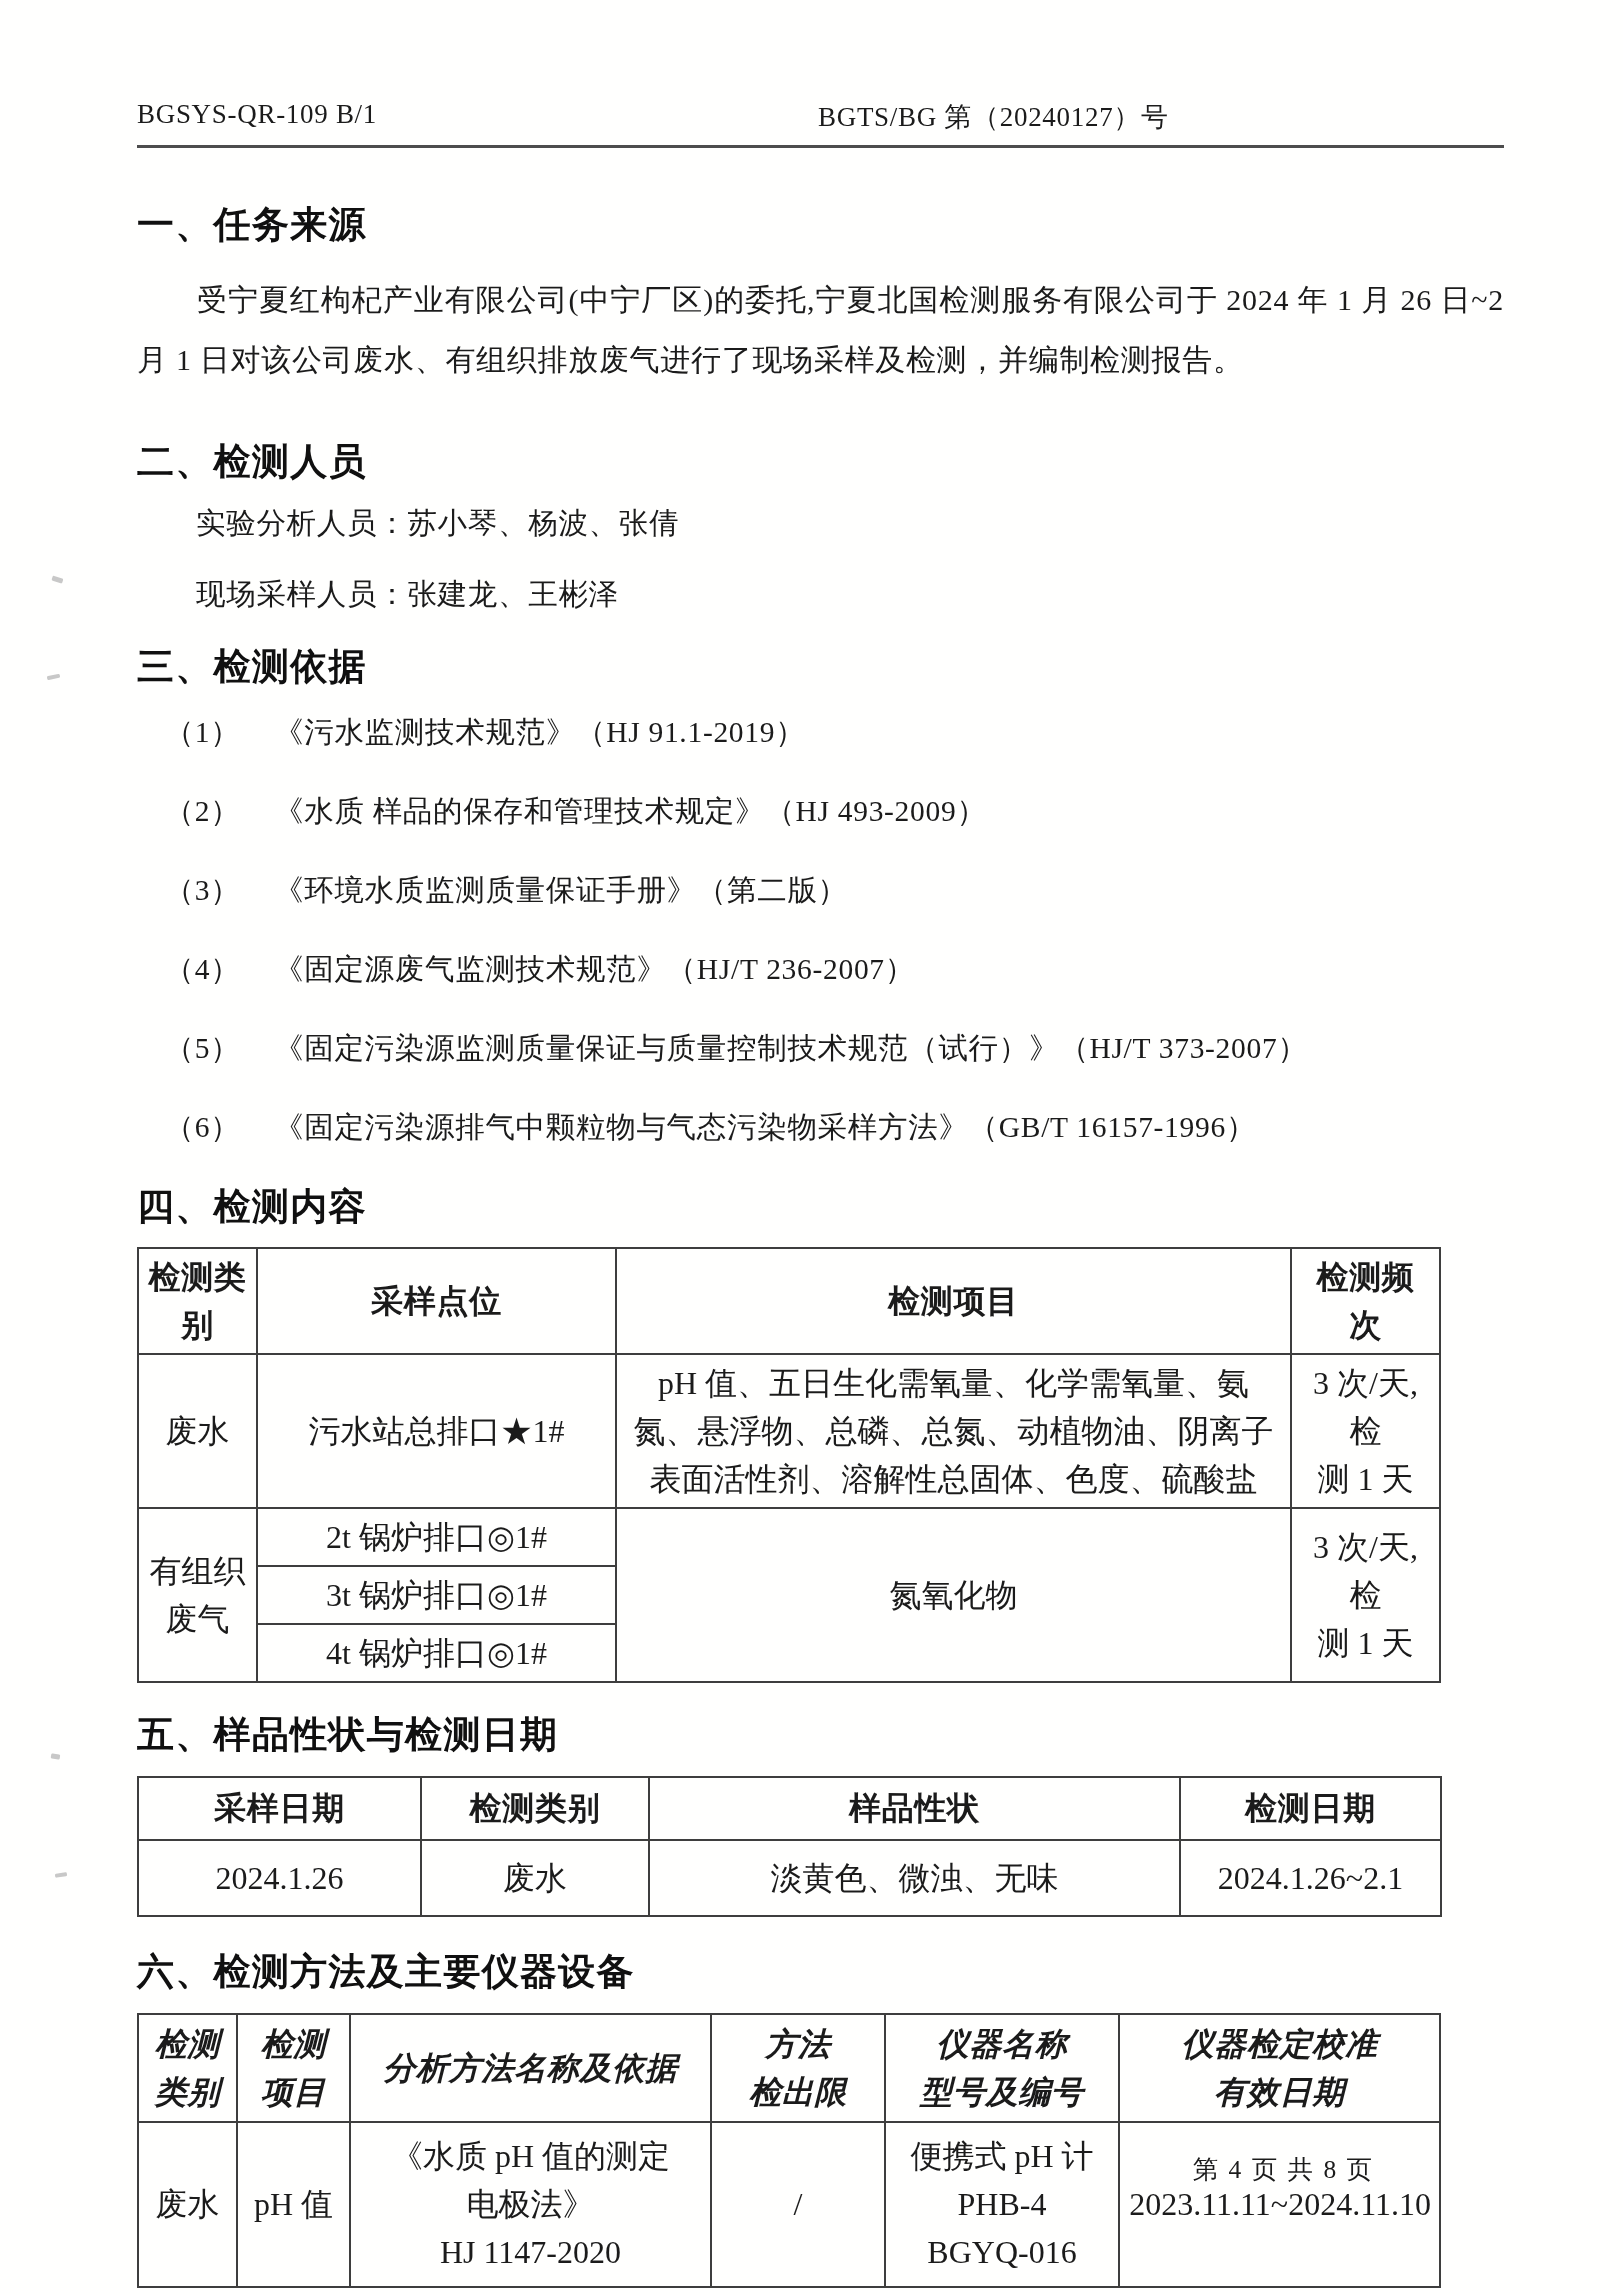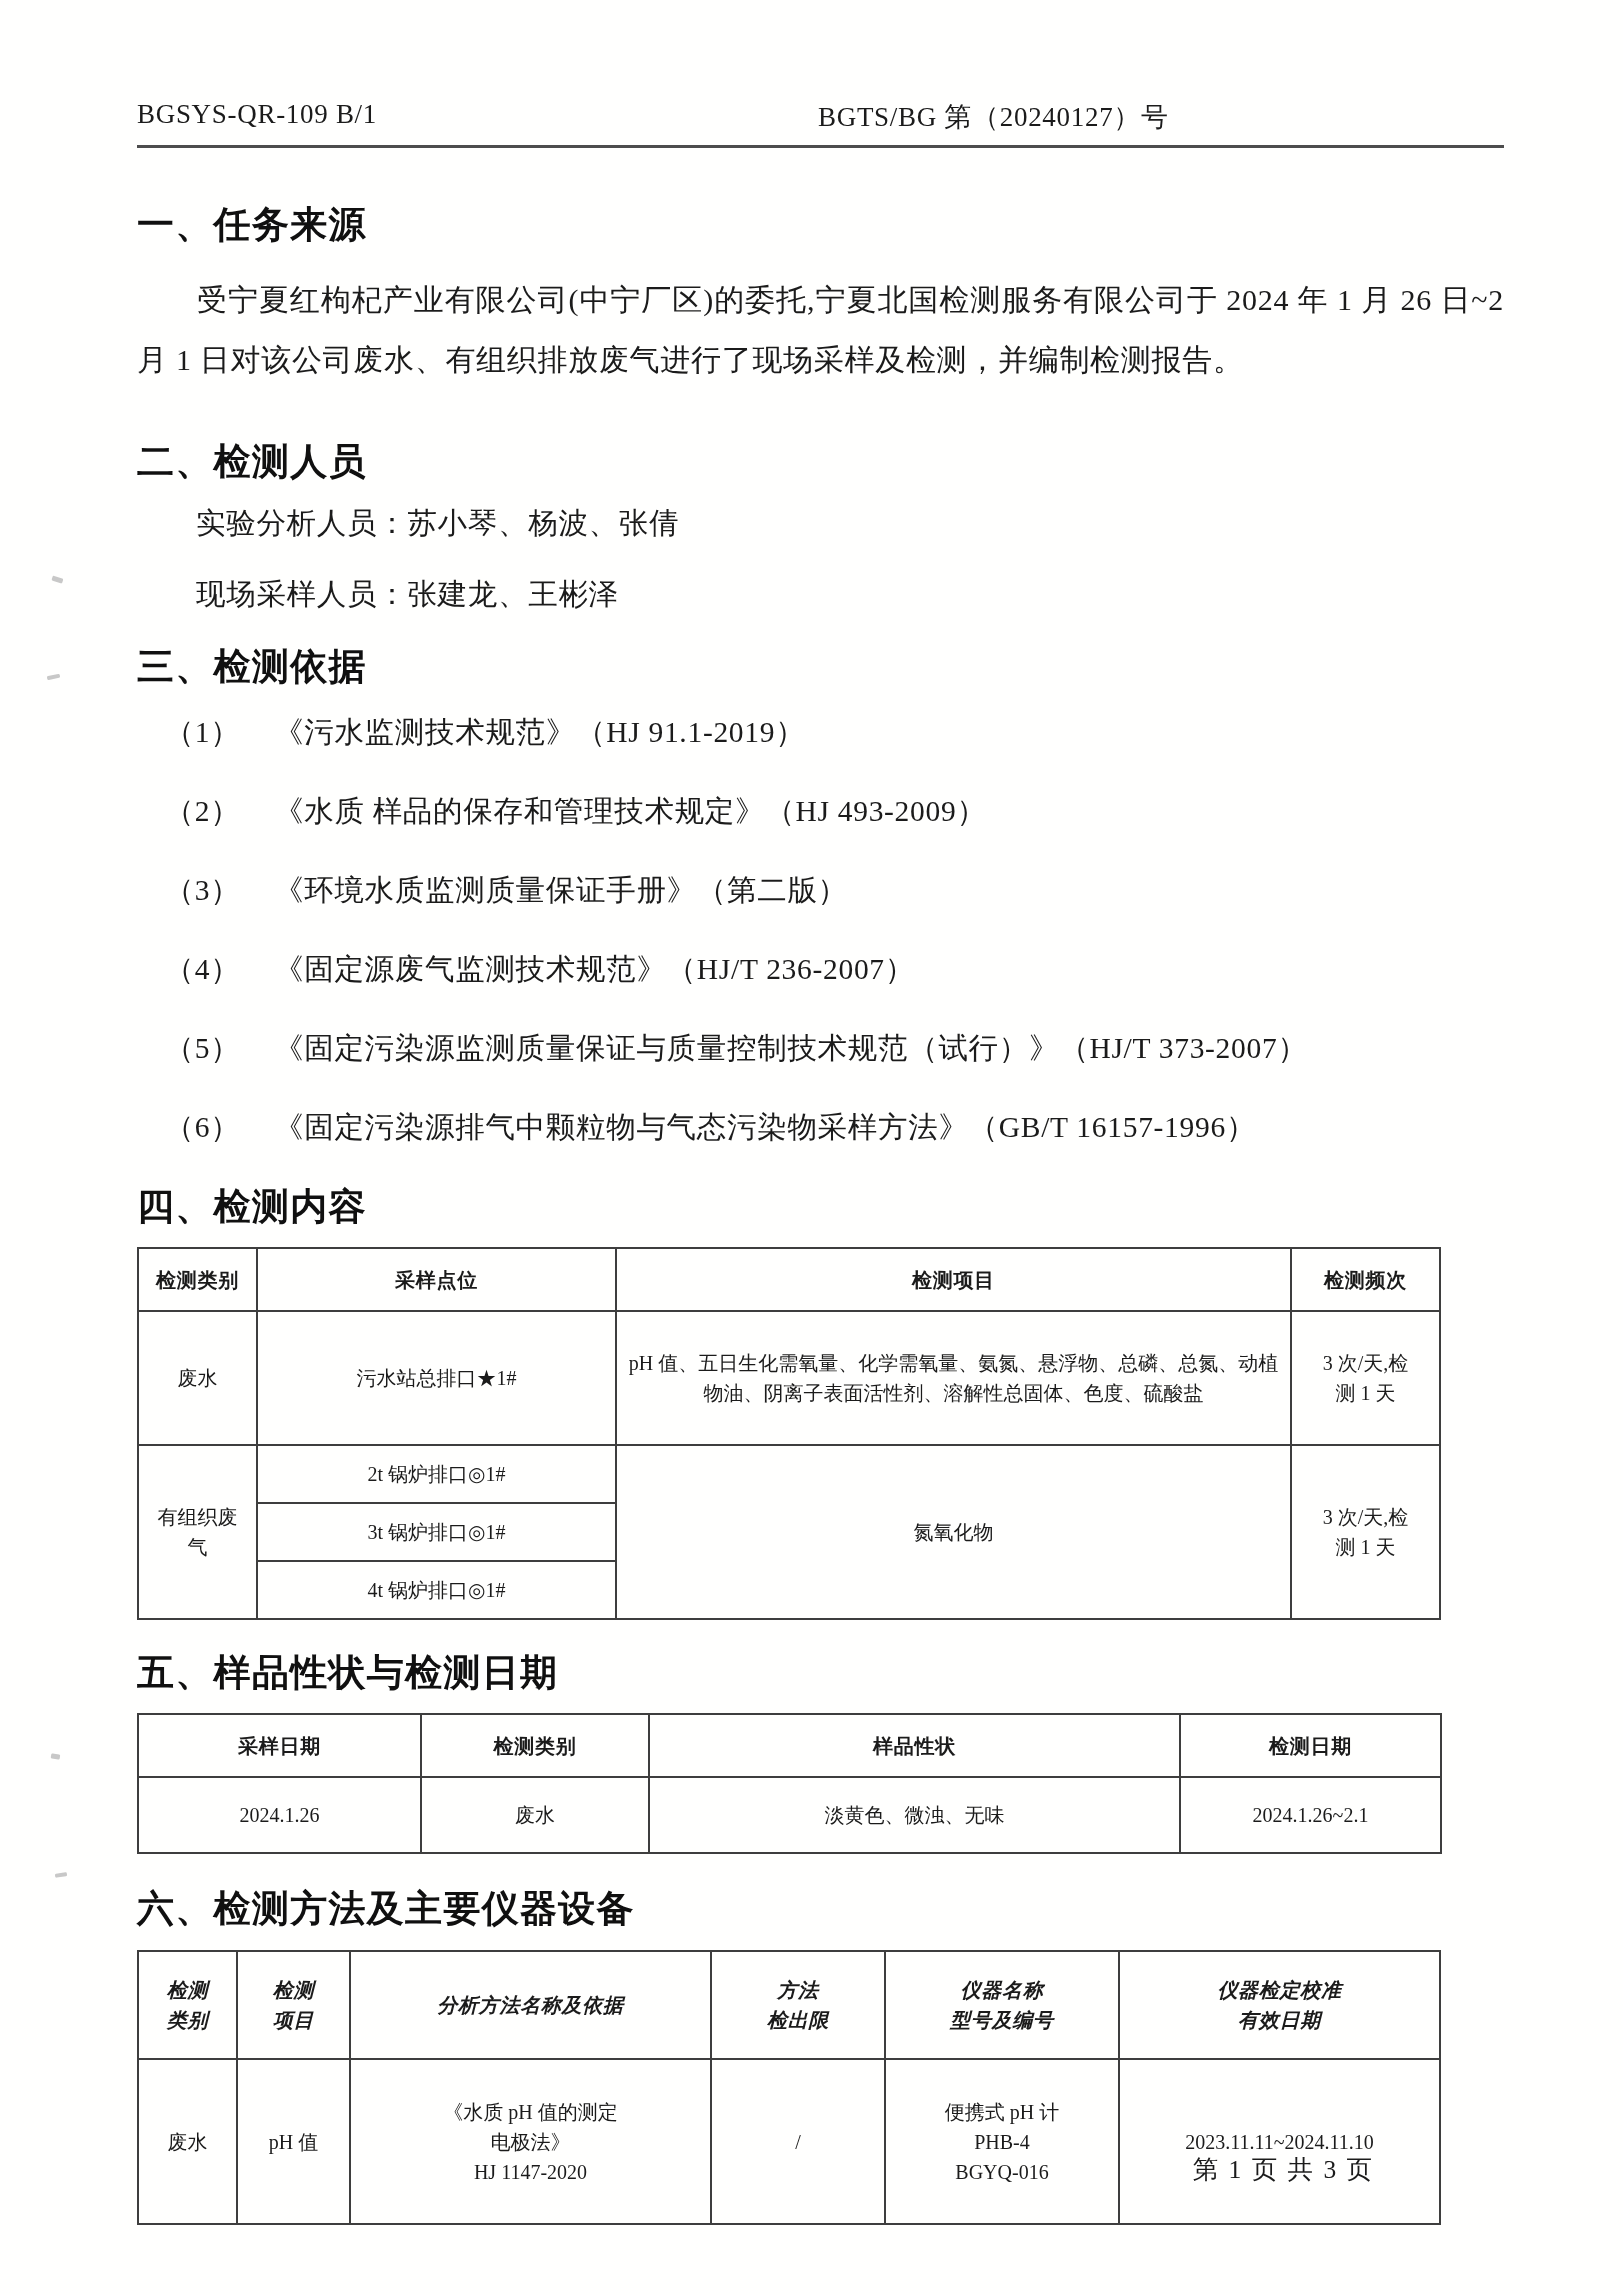--- a/index.html
+++ b/index.html
@@ -81,21 +81,21 @@
     flex: 0 0 auto;
   }
   .ref-text { flex: 1 1 auto; }
 
   
   .tbl {
     border-collapse: collapse;
     table-layout: fixed;
     width: 1303px;
     margin-top: 15.7px;
-    font-size: 20px;
+    font-size: 32px;
   }
   .tbl th, .tbl td {
     border: 2px solid #3e3e3e;
     text-align: center;
     vertical-align: middle;
     padding: 3.9px 9.2px;
     box-sizing: border-box;
     line-height: 1.5;
   }
   .tbl th {
@@ -286,16 +286,16 @@
           <td class="pre">便携式 pH 计
 PHB-4
 BGYQ-016</td>
           <td>2023.11.11~2024.11.10</td>
         </tr>
       </tbody>
     </table>
 
   </div>
 
-  <div class="footer">第 1 页 共 3 页</div>
+  <div class="footer">第 4 页 共 8 页</div>
 
 </div>
 
 
 </body></html>

